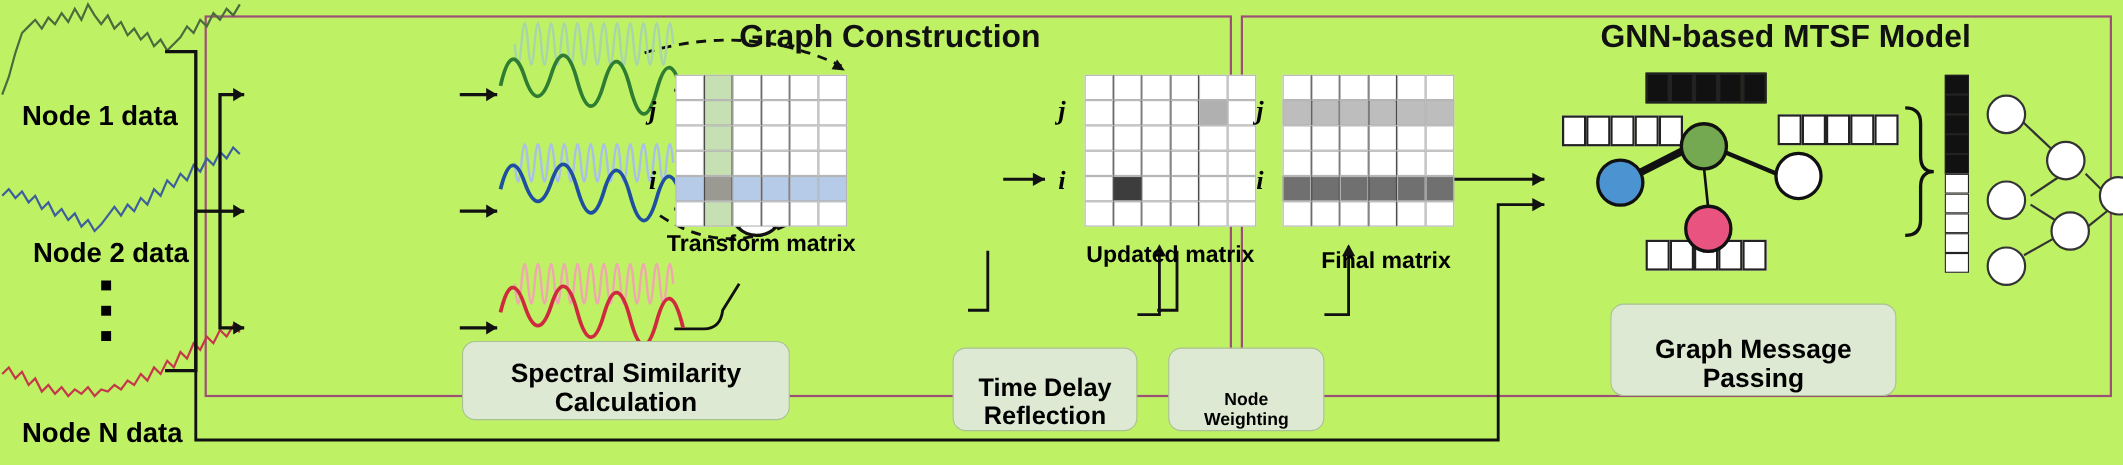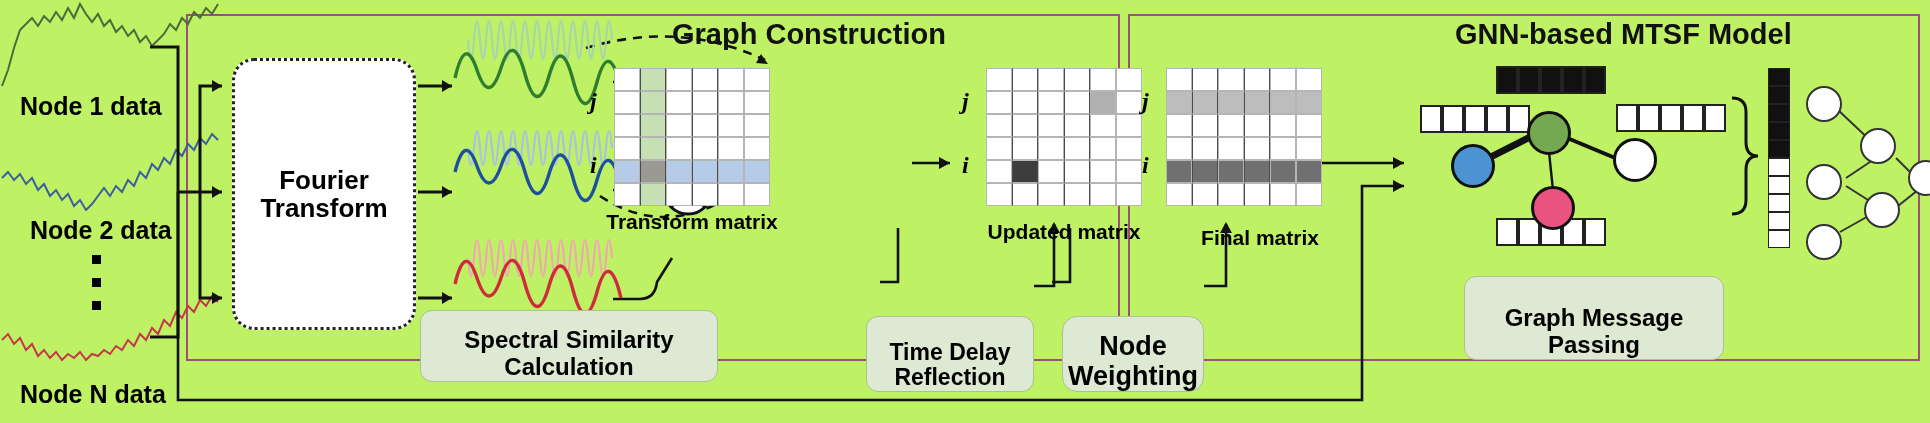--- a/index.html
+++ b/index.html
@@ -149,26 +149,20 @@
 
     <path d="M 1070,228 L 1070,282 L 1052,282" fill="none" stroke="#111" stroke-width="2.6"></path>
 
     <path d="M 1292,163 L 1404,163" fill="none" stroke="#111" stroke-width="2.6"></path>
     <path d="M 1404,163 l -11,-6 v12 z" fill="#111"></path>
 
     <path d="M 178,192 L 178,400 L 1362,400 L 1362,186 L 1404,186" fill="none" stroke="#111" stroke-width="2.6"></path>
     <path d="M 1404,186 l -11,-6 v12 z" fill="#111"></path>
   </svg>
 
-  <div class="dottedbox" style="left:232px;top:58px;width:184px;height:272px;">
-    <div class="ft-text">
-      <span>Fourier</span><br>
-      <span>Transform</span>
-    </div>
-  </div>
 
   <svg class="overlay">
 
     <g>
       <path fill="none" stroke="#a8d5aa" stroke-width="2.2" d="
         M 468,40 q 3,38 6,0 q 3,-38 6,0 q 3,38 6,0 q 3,-38 6,0 q 3,38 6,0
         q 3,-38 6,0 q 3,38 6,0 q 3,-38 6,0 q 3,38 6,0 q 3,-38 6,0
         q 3,38 6,0 q 3,-38 6,0 q 3,38 6,0 q 3,-38 6,0 q 3,38 6,0
         q 3,-38 6,0 q 3,38 6,0 q 3,-38 6,0 q 3,38 6,0 q 3,-38 6,0
         q 3,38 6,0 q 3,-38 6,0 q 3,38 6,0 q 3,-38 6,0"></path>
@@ -344,21 +338,21 @@
     </span>
   </div>
 
   <div class="greenbox" style="left:866px;top:316px;width:168px;height:76px;font-size:23px;">
     <span>
       <span>Time Delay</span><br>
       <span>Reflection</span>
     </span>
   </div>
 
-  <div class="greenbox" style="left:1062px;top:316px;width:142px;height:76px;font-size:27px;border-radius:15px;">
+  <div class="greenbox" style="left:1062px;top:316px;width:142px;height:76px;font-size:16px;">
     <span>
       <span>Node</span><br>
       <span>Weighting</span>
     </span>
   </div>
 
   <div class="greenbox" style="left:1464px;top:276px;width:260px;height:84px;font-size:24px;">
     <span>
       <span>Graph Message</span><br>
       <span>Passing</span>

